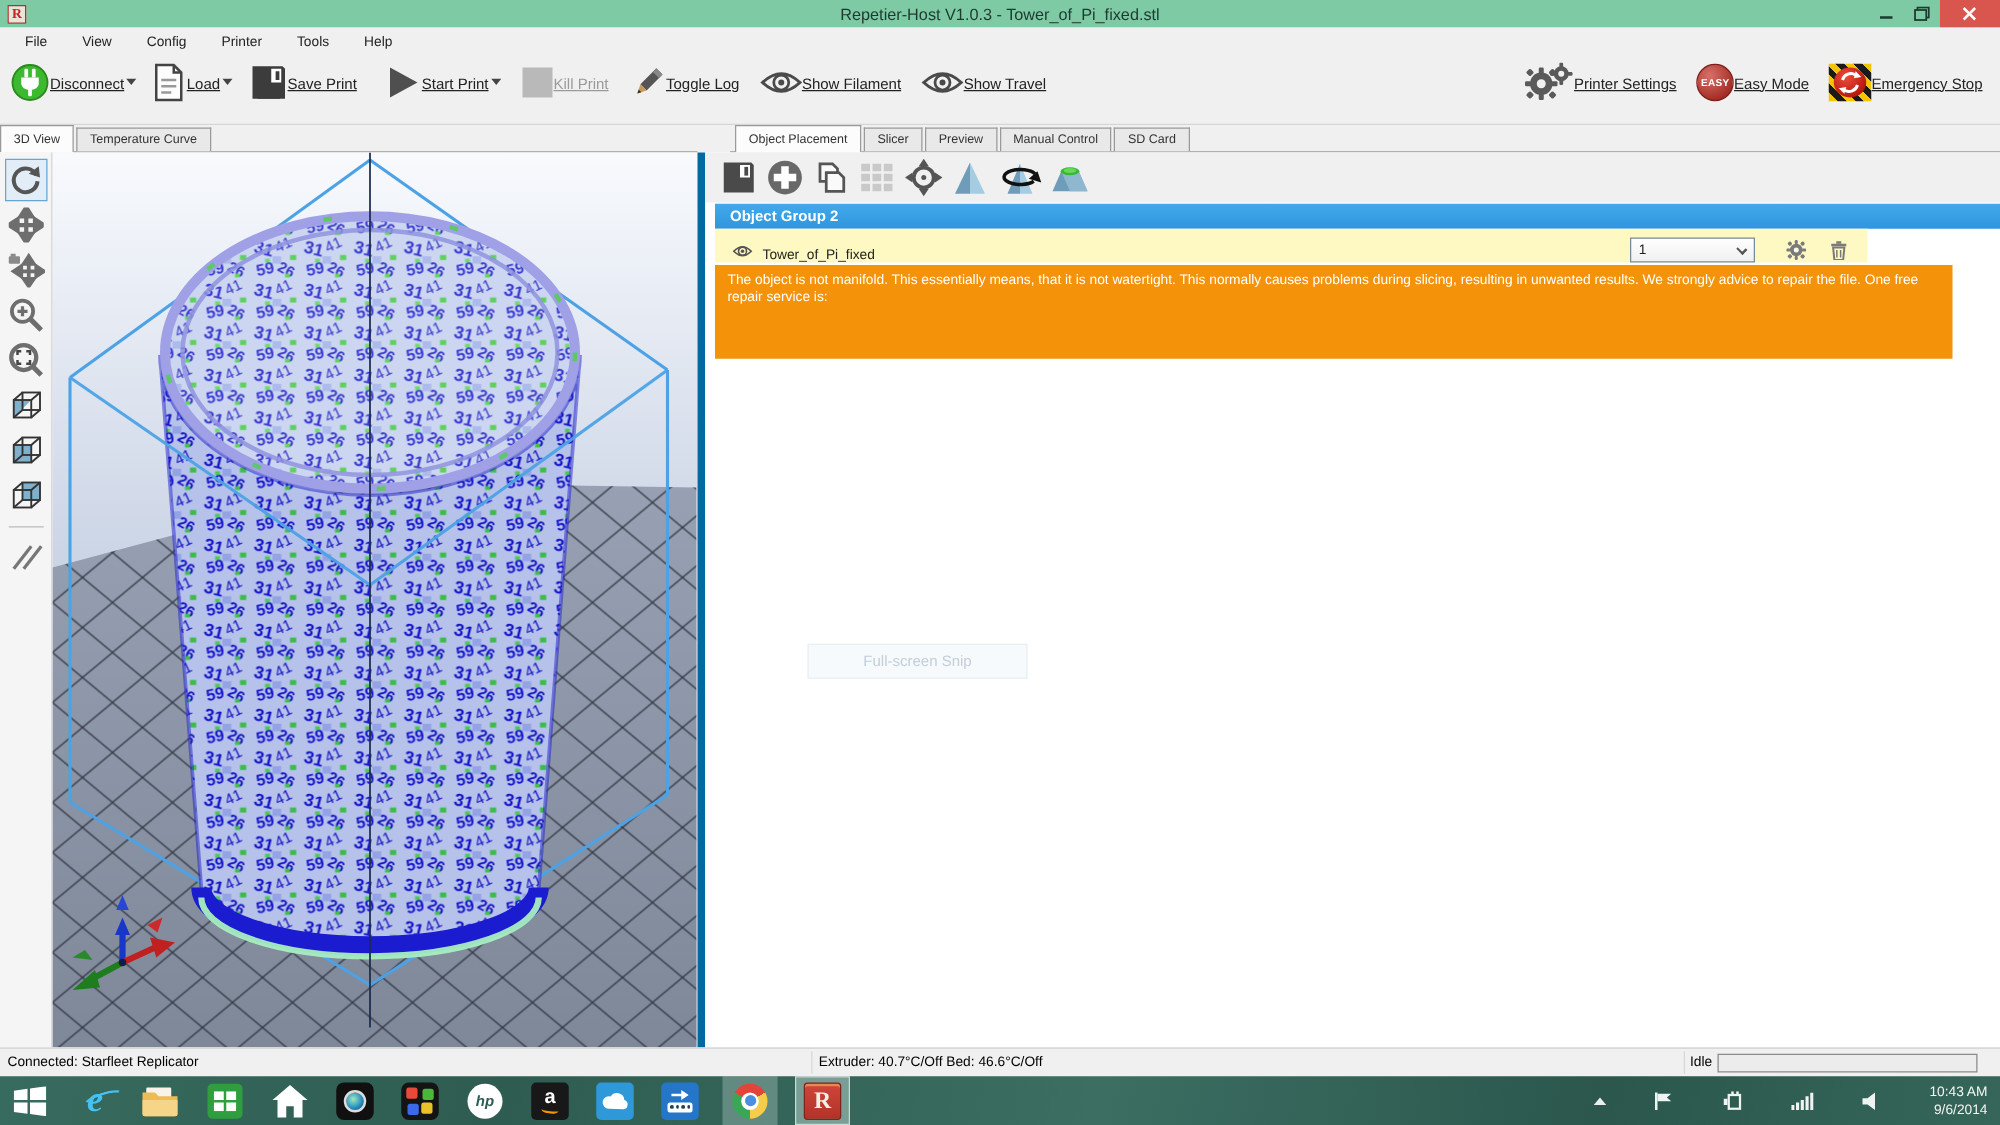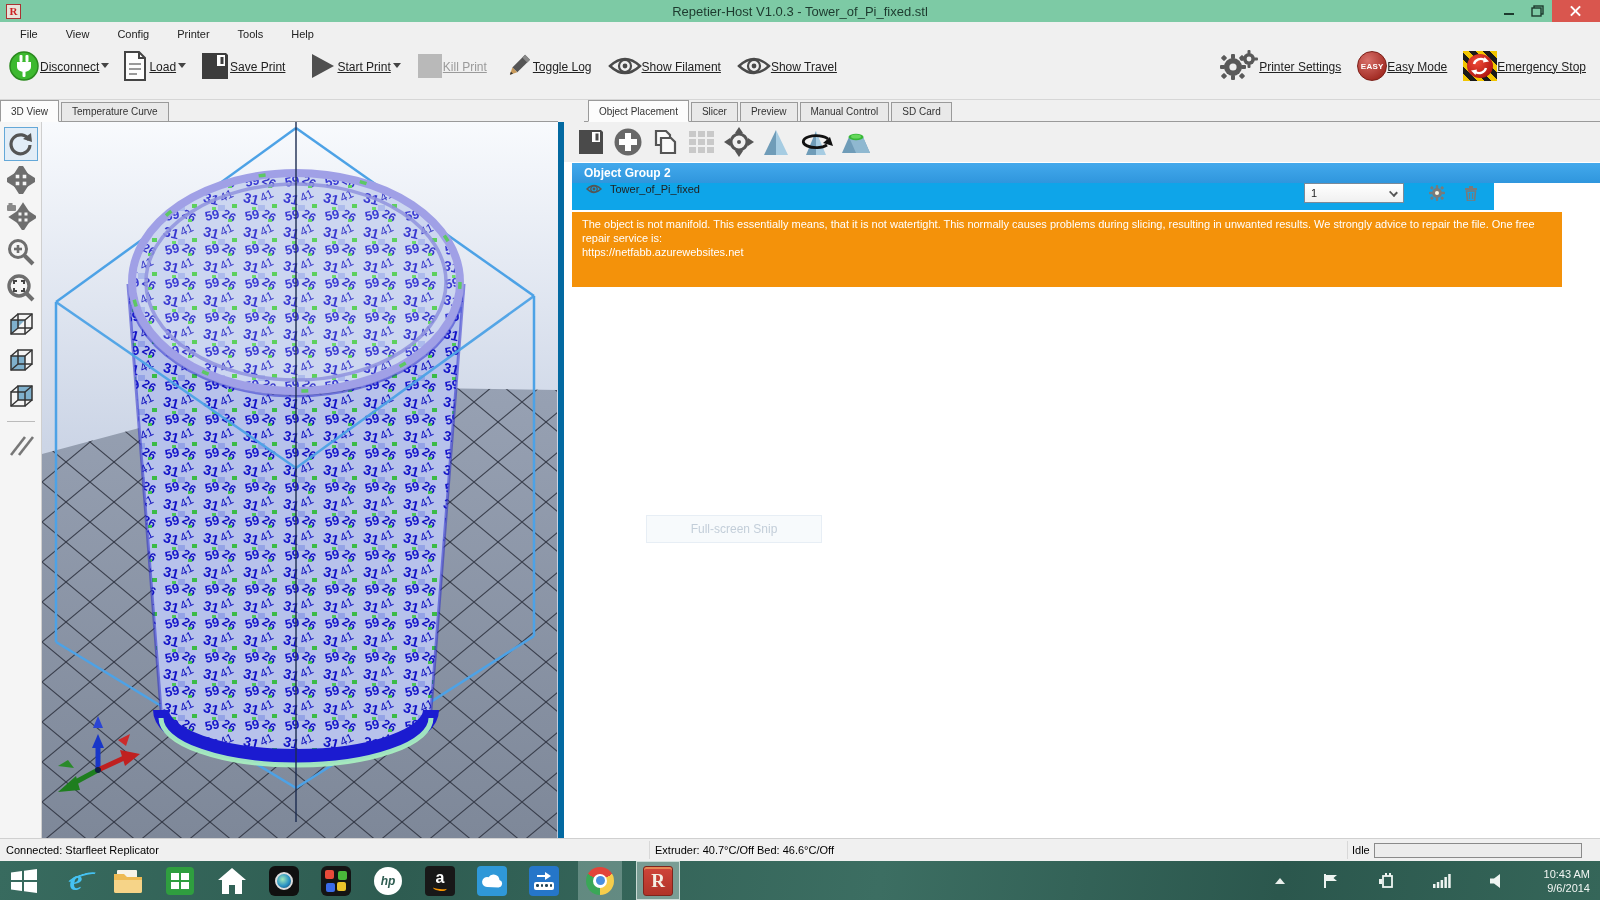--- a/index.html
+++ b/index.html
@@ -51,21 +51,21 @@
   .stool { width:34px; height:34px; display:flex; align-items:center; justify-content:center; margin-bottom:2px; border:1px solid transparent; }
   .stool.selected { border:1px solid #64a8d8; background:#e2edf7; }
   .strip-divider { width:28px; height:1px; background:#bbb; margin:6px 0; }
   .scene { position:absolute; left:42px; top:0; width:516px; height:716px; }
 
   
   .rpanel { position:absolute; left:558px; top:122px; width:1042px; height:716px; background:#fff; border-left:6px solid #0369a1; }
   .obj-toolbar { position:absolute; left:0; top:0; width:1042px; height:40px; background:#f0f0f0; display:flex; align-items:center; padding-left:10px; }
   .obj-toolbar .oicon { width:34px; height:32px; display:flex; align-items:center; justify-content:center; margin-right:3px; }
   .group-header { position:absolute; left:8px; top:41px; width:1030px; height:20px; background:linear-gradient(#43a9ec,#2f96dd); color:#fff; font-weight:bold; font-size:12px; display:flex; align-items:center; padding-left:12px; }
-  .obj-row { position:absolute; left:8px; top:61px; width:922px; height:27px; background:#0ea5e9; display:flex; align-items:flex-start; }
+  .obj-row { position:absolute; left:8px; top:61px; width:922px; height:27px; background:#fef9c3; display:flex; align-items:flex-end; }
   .obj-row .eye { margin-left:14px; }
   .obj-row .oname { margin-left:8px; font-size:11px; color:#222; }
   .row-controls { margin-left:auto; display:flex; align-items:center; }
   .copies-select { width:100px; height:20px; border:1px solid #7a8a99; background:linear-gradient(#ffffff,#f0f0f0); display:flex; align-items:center; font-size:11px; padding-left:6px; position:relative; margin-right:22px; }
   .copies-select .chev { position:absolute; right:6px; top:7px; width:7px; height:7px; border-right:2px solid #555; border-bottom:2px solid #555; transform:rotate(45deg) scale(1,.8); transform-origin:center; margin-top:-2px; }
   .row-ctl-icon { width:22px; display:flex; justify-content:center; margin-right:12px; }
   .warnbox { position:absolute; left:8px; top:90px; width:990px; height:75px; background:#f4920a; color:#fff; font-size:11px; line-height:14px; padding:5px 10px; }
   .warnbox .wlink { display:block; }
   .ghost-snip { position:absolute; left:82px; top:393px; width:176px; height:28px; background:#f7fafc; border:1px solid #e7eef5; color:#c3ced9; font-size:12px; display:flex; align-items:center; justify-content:center; }
 
@@ -591,21 +591,20 @@
               <path d="M2.5 6 h9 l-1 10 h-7 z" fill="none" stroke="#7a7a7a" stroke-width="1.6"></path>
               <line x1="5.5" y1="8" x2="5.5" y2="14" stroke="#7a7a7a" stroke-width="1.2"></line>
               <line x1="8.5" y1="8" x2="8.5" y2="14" stroke="#7a7a7a" stroke-width="1.2"></line>
             </svg>
         </span>
       </div>
     </div>
 
     <div class="warnbox">
       <span>The object is not manifold. This essentially means, that it is not watertight. This normally causes problems during slicing, resulting in unwanted results. We strongly advice to repair the file. One free repair service is:</span>
-      <span class="wlink">https://netfabb.azurewebsites.net</span>
     </div>
 
     <div class="ghost-snip">
       <span>Full-screen Snip</span>
     </div>
   </div>
 
   <div class="statusbar">
     <span class="sconn">Connected: Starfleet Replicator</span>
     <span class="sep" style="left:649px"></span>

